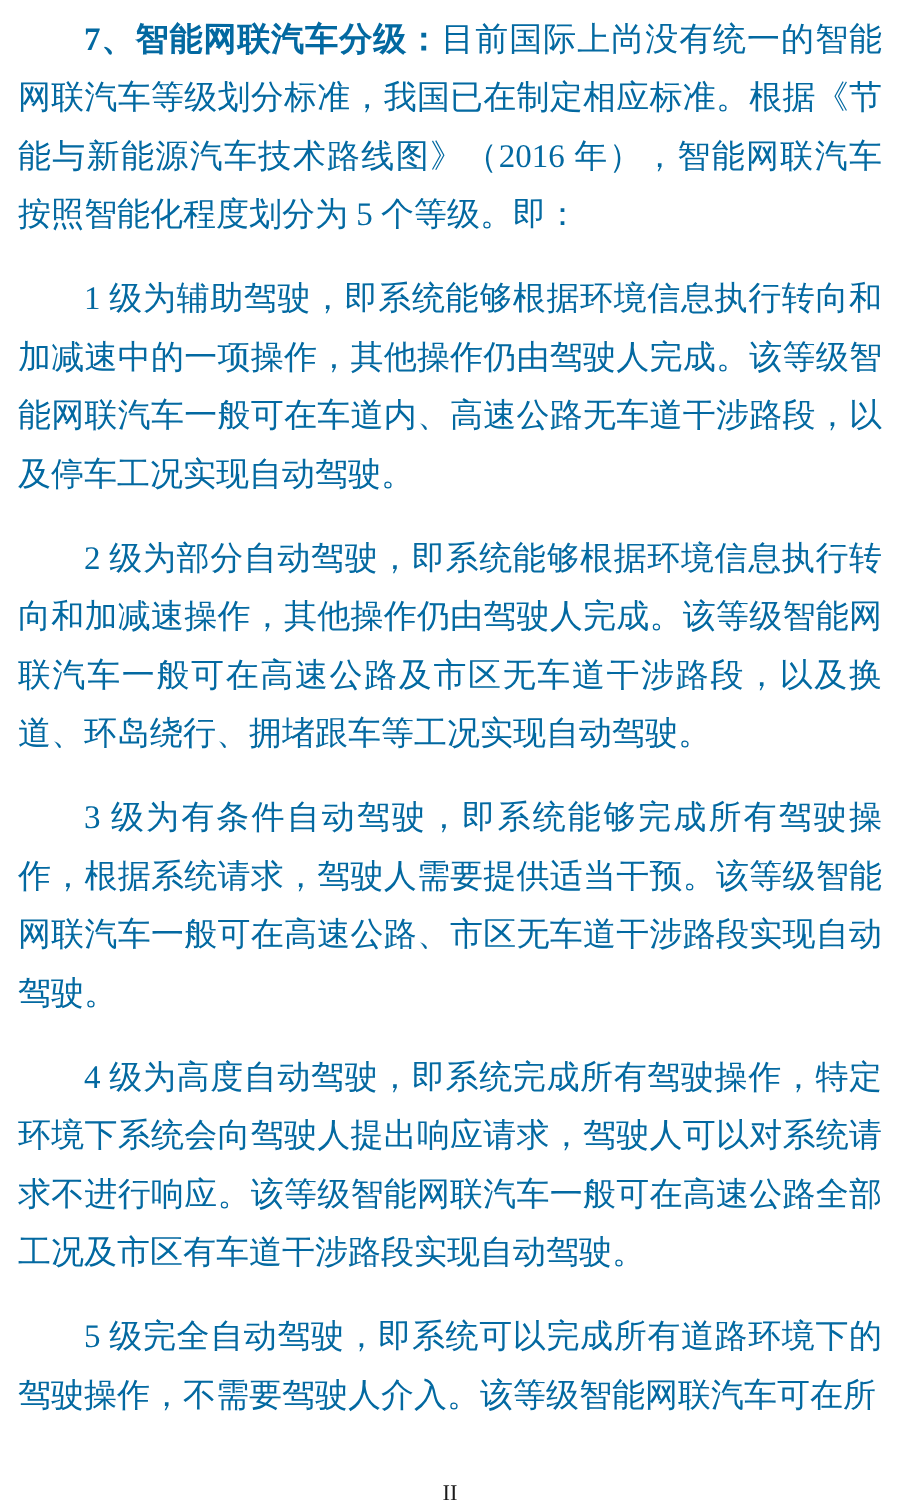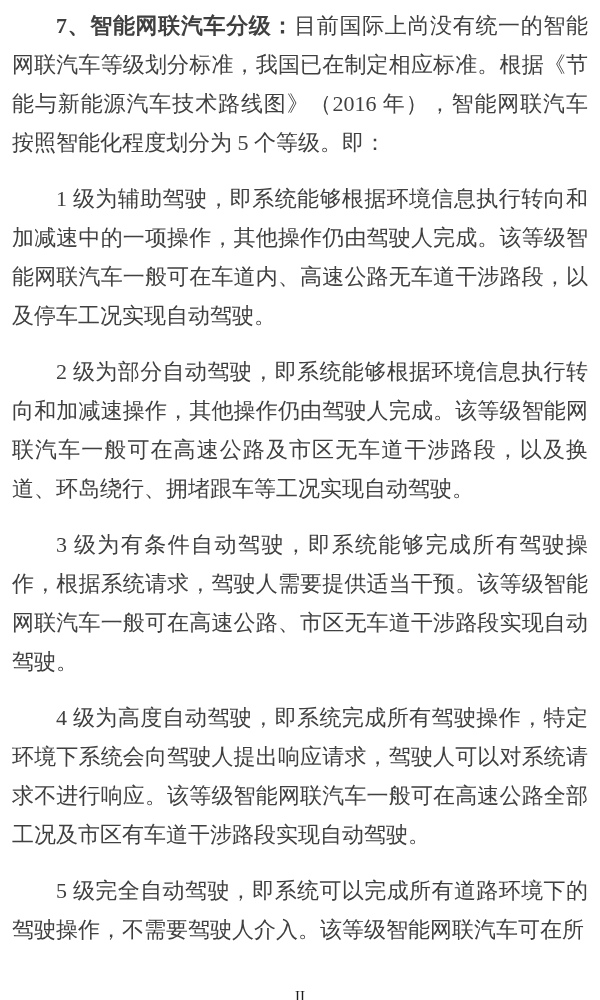--- a/index.html
+++ b/index.html
@@ -17,21 +17,21 @@
     position: absolute;
     left: 0;
     top: 0;
     width: 600px;
     height: 1000px;
     box-sizing: border-box;
     padding: 6px 12px 0 12px;
     font-family: "Liberation Serif", "DejaVu Serif", serif;
     font-size: 22px;
     line-height: 39px;
-    color: #404040;
+    color: #0369a1;
     text-align: justify;
   }
   .para {
     margin: 0 0 17px 0;
     text-indent: 2em;
   }
   .para .lead {
     font-weight: bold;
   }
   .footer-num {

